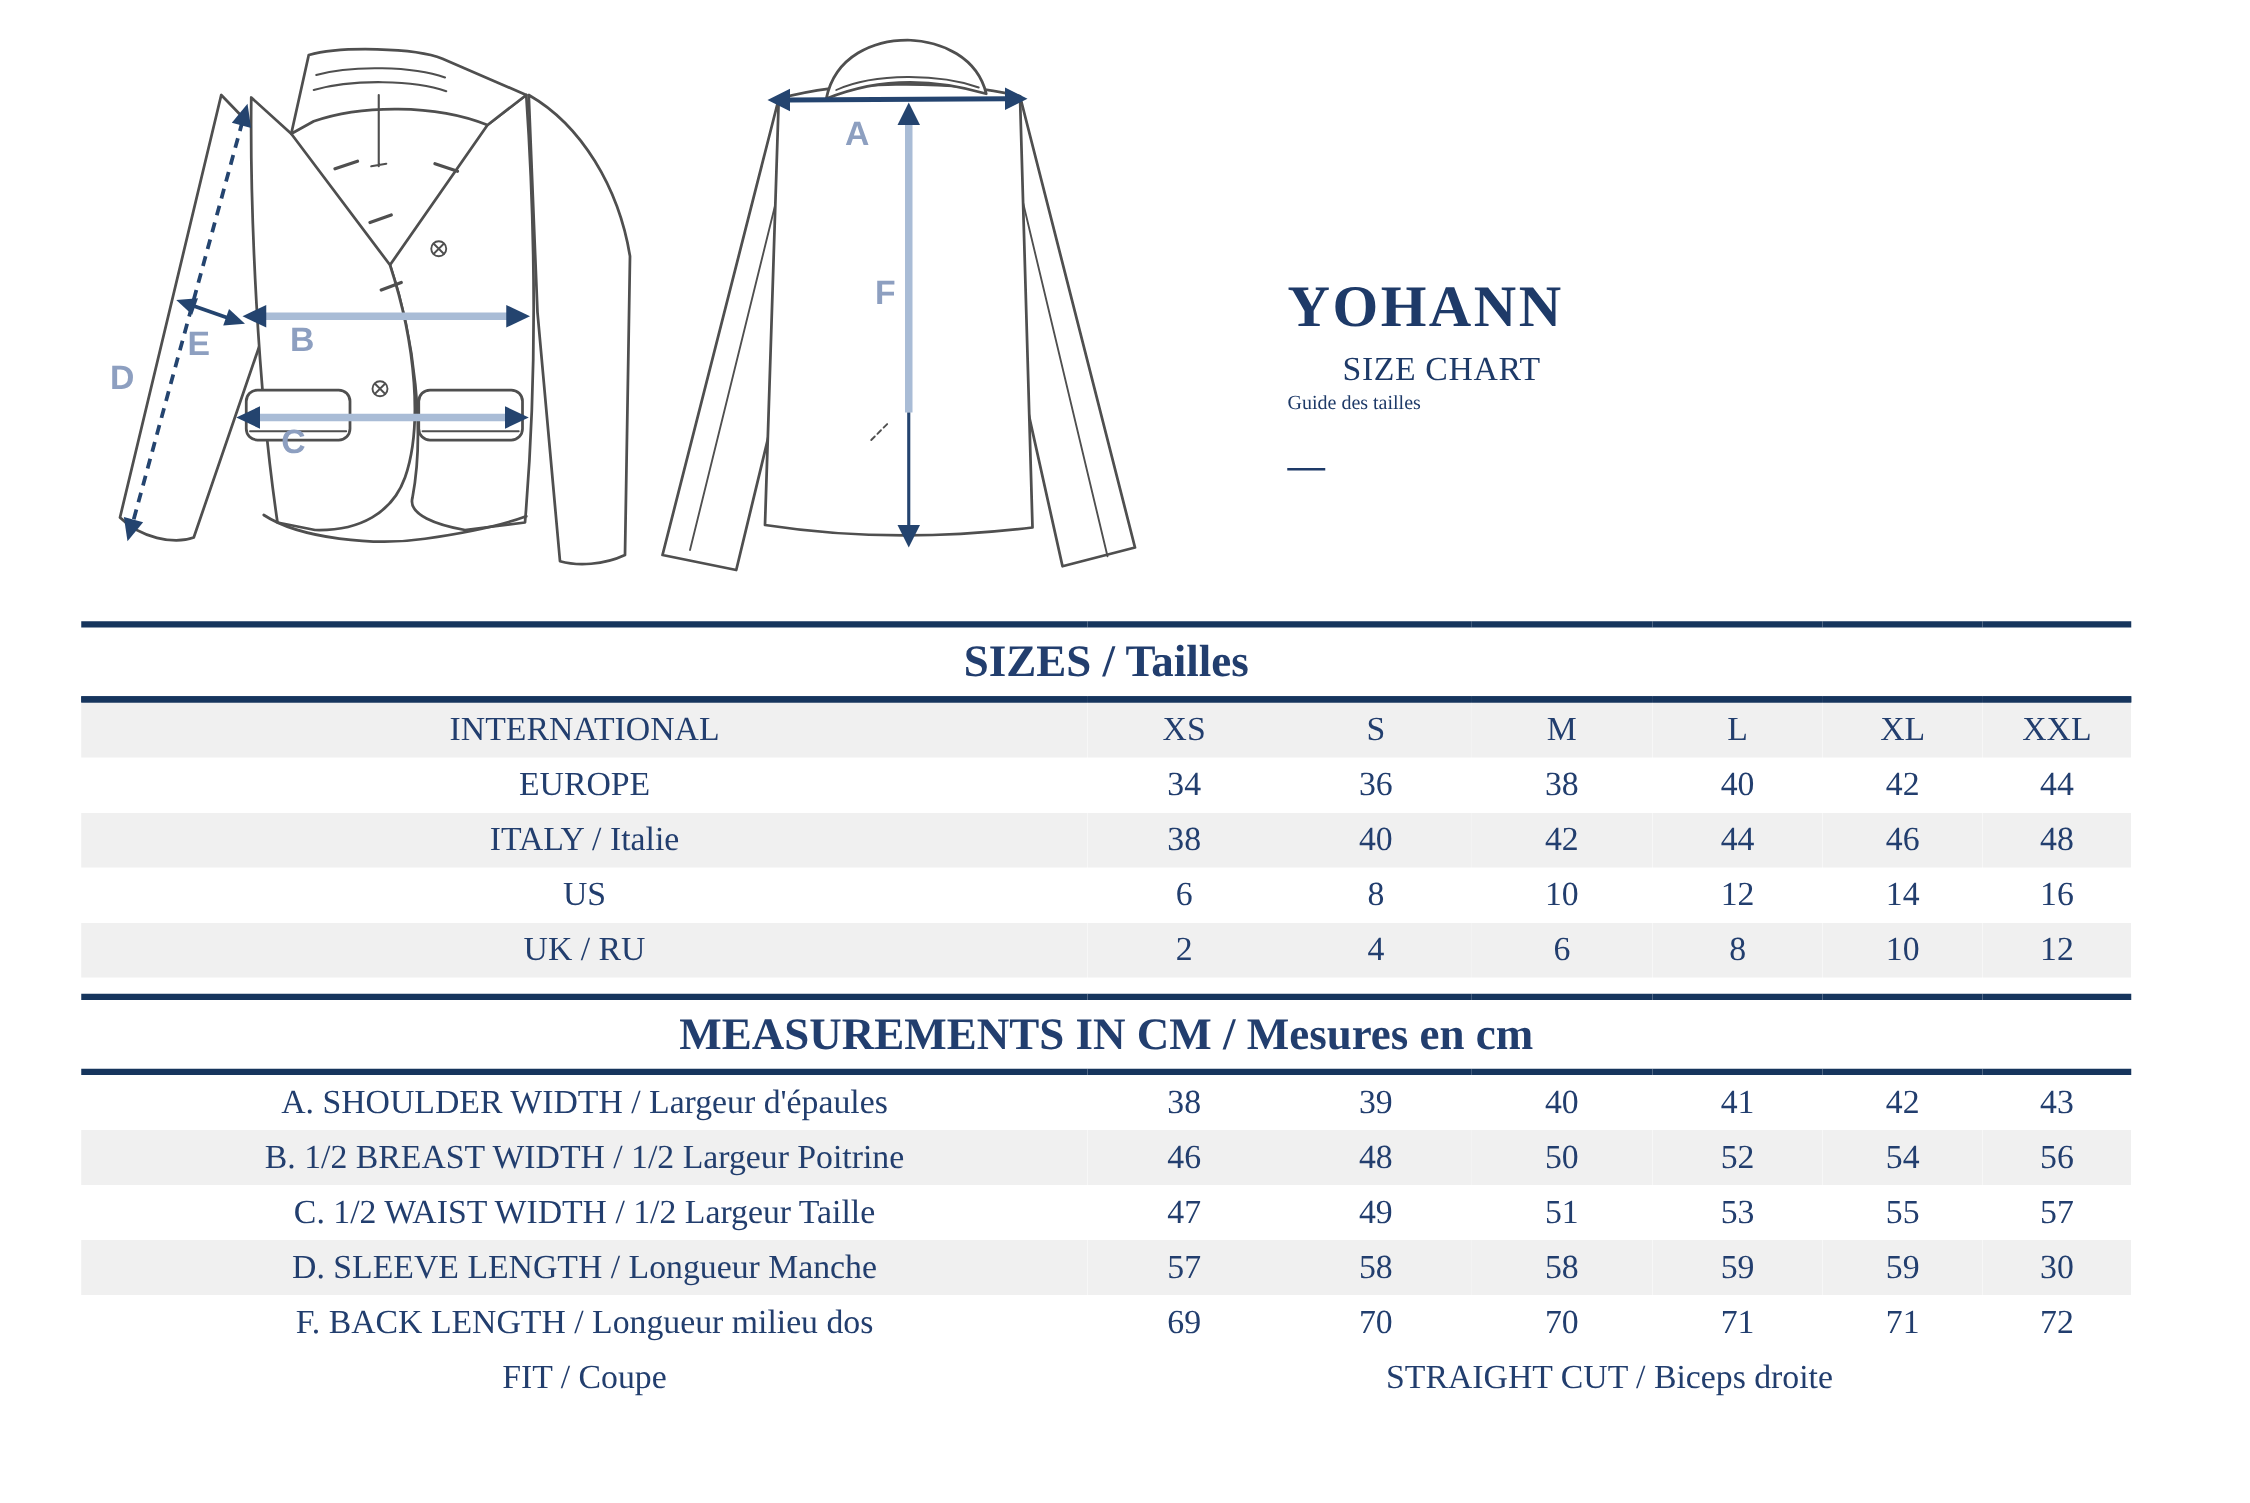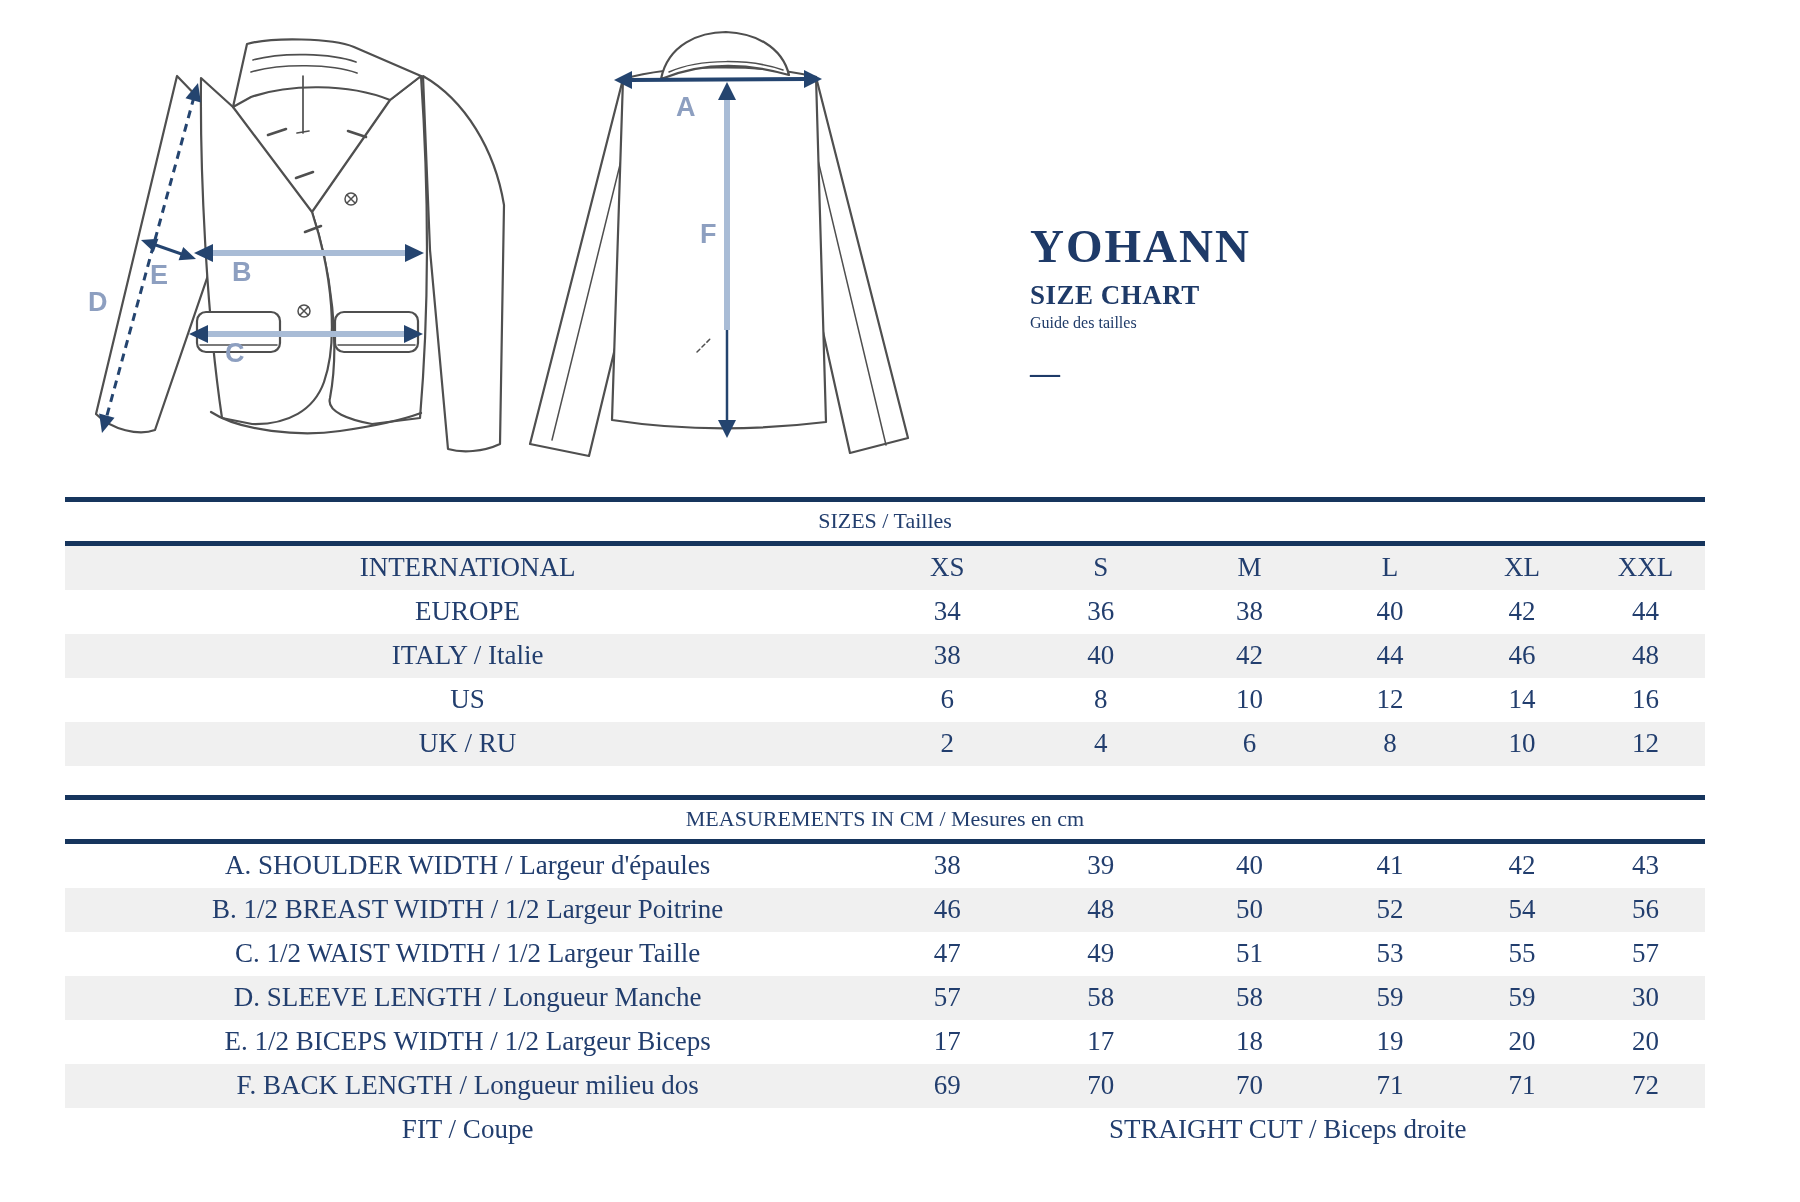--- a/index.html
+++ b/index.html
@@ -3,31 +3,31 @@
 <meta charset="utf-8">
 <style>
   html,body { margin:0; padding:0; }
   body {
     width:1800px; height:1202px; position:relative; background:#ffffff;
     font-family:"Liberation Serif", serif; color:#223e6e; overflow:hidden;
   }
   .diagram { position:absolute; left:50px; top:8px; }
   .title-block { position:absolute; left:1030px; top:222px; color:#1e3a68; }
   .brand { font-size:47px; font-weight:bold; letter-spacing:2px; line-height:1.05;text-align:center; }
-  .subtitle { font-size:27px; font-weight:bold; letter-spacing:0.5px; margin-top:9px; }
+  .subtitle { font-size:27px; font-weight:normal; letter-spacing:0.5px; margin-top:9px;margin-left:44px; }
   .subtitle-fr { font-size:16px; margin-top:3px; }
   .title-dash { font-size:30px; font-weight:bold; margin-top:24px; }
 
   .table-wrap { position:absolute; left:65px; width:1640px; }
   .sizes-pos { top:497px; }
   .meas-pos { top:795px; }
 
   table.chart-table { width:100%; border-collapse:collapse; table-layout:fixed; color:#223e6e; }
   th.band {
-    font-size:22px; font-weight:normal; text-align:center; background:#ffffff;
+    font-size:36px; font-weight:bold; text-align:center; background:#ffffff;
     padding:6px 0 7px 0;
     border-top:5px solid #16355d; border-bottom:5px solid #16355d;
   }
   td { font-size:27px; text-align:center; padding:6px 0 7px 0; line-height:1.15; overflow:hidden; white-space:nowrap; }
   tbody.stripe-odd tr:nth-child(odd) { background:#f0f0f0; }
   tbody.stripe-even tr:nth-child(even) { background:#f0f0f0; }
 
   .arrow-label {
     font-family:"Liberation Sans", sans-serif; font-weight:bold;
     font-size:27px; fill:#8d9fc0;
@@ -246,29 +246,20 @@
         <tr>
           <td>D. SLEEVE LENGTH / Longueur Manche</td>
           <td>57</td>
           <td>58</td>
           <td>58</td>
           <td>59</td>
           <td>59</td>
           <td>30</td>
         </tr>
         <tr>
-          <td>E. 1/2 BICEPS WIDTH / 1/2 Largeur Biceps</td>
-          <td>17</td>
-          <td>17</td>
-          <td>18</td>
-          <td>19</td>
-          <td>20</td>
-          <td>20</td>
-        </tr>
-        <tr>
           <td>F. BACK LENGTH / Longueur milieu dos</td>
           <td>69</td>
           <td>70</td>
           <td>70</td>
           <td>71</td>
           <td>71</td>
           <td>72</td>
         </tr>
       </tbody>
     <tbody>

